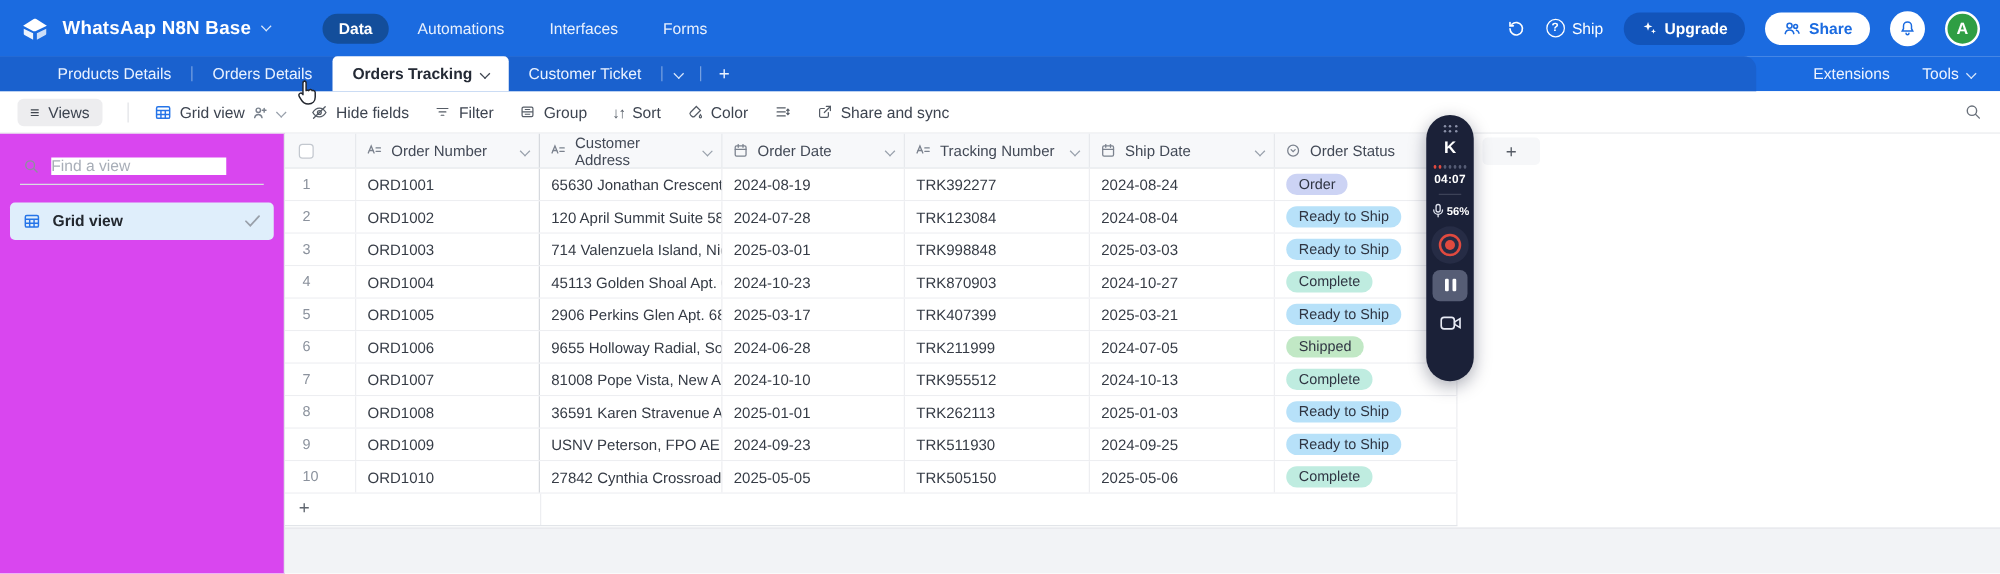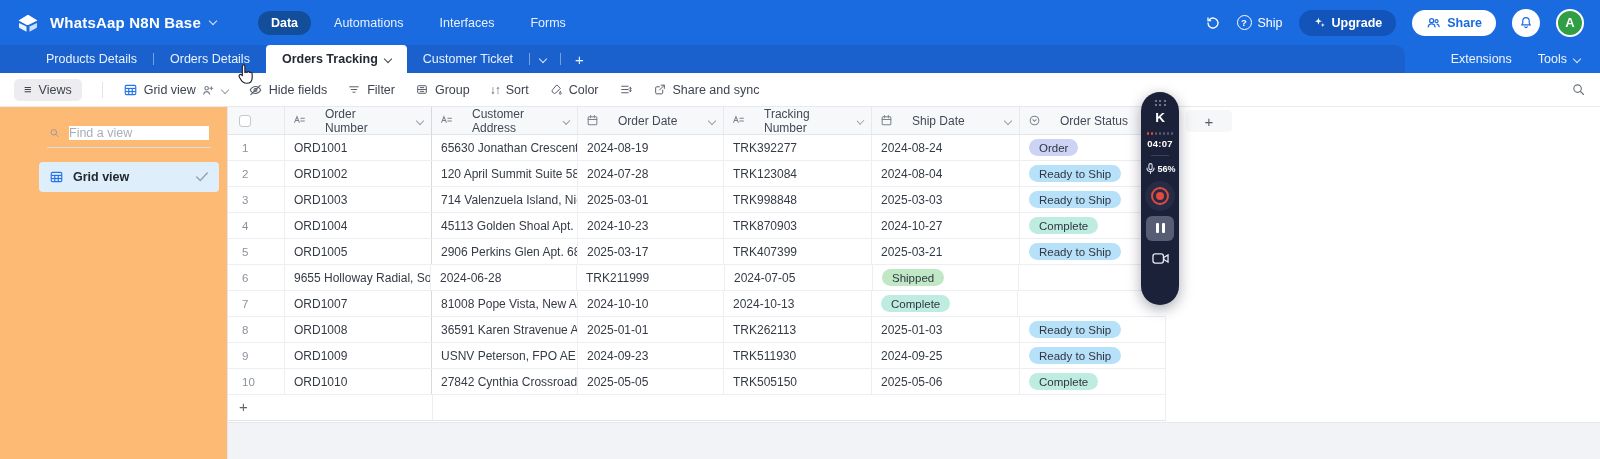--- a/index.html
+++ b/index.html
@@ -42,32 +42,32 @@
   .tb { display:flex; align-items:center; gap:6px; cursor:pointer; white-space:nowrap; }
   .tb svg { flex:none; }
   .views-btn { background:#ededef; border-radius:5px; padding:4px 10px; gap:7px; font-weight:500; }
   .views-glyph { font-size:13px; line-height:1; color:#40464f; }
   .vline { width:1px; height:16px; background:#e2e4e8; }
   .sort-glyph { font-size:12px; letter-spacing:-1px; color:#555c66; }
   .tb-search { margin-left:auto; }
 
   
   .main { position:absolute; top:107px; left:0; right:0; bottom:0; display:flex; }
-  .sidebar { width:228px; flex:none; border-right:1px solid #e3e6ea; background:#fdba74;padding-left:31px; }
+  .sidebar { width:228px; flex:none; border-right:1px solid #e3e6ea; background:#d946ef; }
   .find-view { margin:12px 16px 0; display:flex; align-items:center; gap:9px; border-bottom:1px solid #d9dce1; padding:7px 2px; }
   .find-view input { border:none; outline:none; font-size:12.5px; width:140px; color:#333; font-family:inherit; }
   .find-view input::placeholder { color:#a8aeb8; }
   .view-item { margin:14px 8px 0; height:30px; border-radius:4px; background:#dfeefb; display:flex; align-items:center; gap:9px; padding:0 10px; cursor:pointer; }
   .view-item .lbl { font-size:12.5px; font-weight:600; color:#23282f; }
   .view-item svg.ck { margin-left:auto; }
 
   
   .gridwrap { position:relative; flex:1; background:#fff; }
   .thead { display:flex; height:28px; width:938px; background:#f7f8fa; border-bottom:1px solid #e2e5e9; }
-  .th { display:flex; align-items:center; gap:19px; padding:0 8px; border-right:1px solid #e7e9ed; font-size:12px; color:#424956; cursor:pointer; }
+  .th { display:flex; align-items:center; gap:7px; padding:0 8px; border-right:1px solid #e7e9ed; font-size:12px; color:#424956; cursor:pointer; }
   .th .chev { margin-left:auto; }
   .th-num { width:57px; flex:none; border-right:1px solid #e7e9ed; display:flex; align-items:center; padding-left:11px; }
   .cbx { width:12px; height:12px; border:1.4px solid #c3c8cf; border-radius:3px; background:#fff; }
   .f-icon { width:13px; height:13px; flex:none; }
   .tbody .tr { display:flex; height:26px; width:938px; border-bottom:1px solid #edeef1; background:#fff; }
   .td { display:flex; align-items:center; padding:0 9px; font-size:12px; color:#353b45; border-right:1px solid #edeef1; overflow:hidden; white-space:nowrap; }
   .td-num { width:57px; flex:none; padding-left:14px; color:#8b929d; font-size:11.5px; }
   .strongline { border-right:1px solid #d6d9de !important; }
   .badge { padding:2.5px 10px; border-radius:999px; font-size:11.5px; color:#2f3542; }
   .addrow { position:relative; height:26px; width:938px; border-bottom:1px solid #e2e5e9; background:#fff; }
@@ -406,33 +406,35 @@
             <div class="td" style="width: 146px;">2906 Perkins Glen Apt. 685,…</div>
             <div class="td" style="width: 146px;">2025-03-17</div>
             <div class="td" style="width: 148px;">TRK407399</div>
             <div class="td" style="width: 148px;">2025-03-21</div>
             <div class="td" style="width: 146px;">
               <span class="badge" style="background: rgb(183, 225, 249);">Ready to Ship</span>
             </div>
           </div>
           <div class="tr">
             <div class="td td-num">6</div>
+            <div class="td strongline" style="width: 147px;">ORD1006</div>
             <div class="td" style="width: 146px;">9655 Holloway Radial, Sout…</div>
             <div class="td" style="width: 146px;">2024-06-28</div>
             <div class="td" style="width: 148px;">TRK211999</div>
             <div class="td" style="width: 148px;">2024-07-05</div>
             <div class="td" style="width: 146px;">
               <span class="badge" style="background: rgb(193, 232, 197);">Shipped</span>
             </div>
           </div>
           <div class="tr">
             <div class="td td-num">7</div>
             <div class="td strongline" style="width: 147px;">ORD1007</div>
             <div class="td" style="width: 146px;">81008 Pope Vista, New An…</div>
             <div class="td" style="width: 146px;">2024-10-10</div>
+            <div class="td" style="width: 148px;">TRK955512</div>
             <div class="td" style="width: 148px;">2024-10-13</div>
             <div class="td" style="width: 146px;">
               <span class="badge" style="background: rgb(191, 236, 224);">Complete</span>
             </div>
           </div>
           <div class="tr">
             <div class="td td-num">8</div>
             <div class="td strongline" style="width: 147px;">ORD1008</div>
             <div class="td" style="width: 146px;">36591 Karen Stravenue Apt…</div>
             <div class="td" style="width: 146px;">2025-01-01</div>

